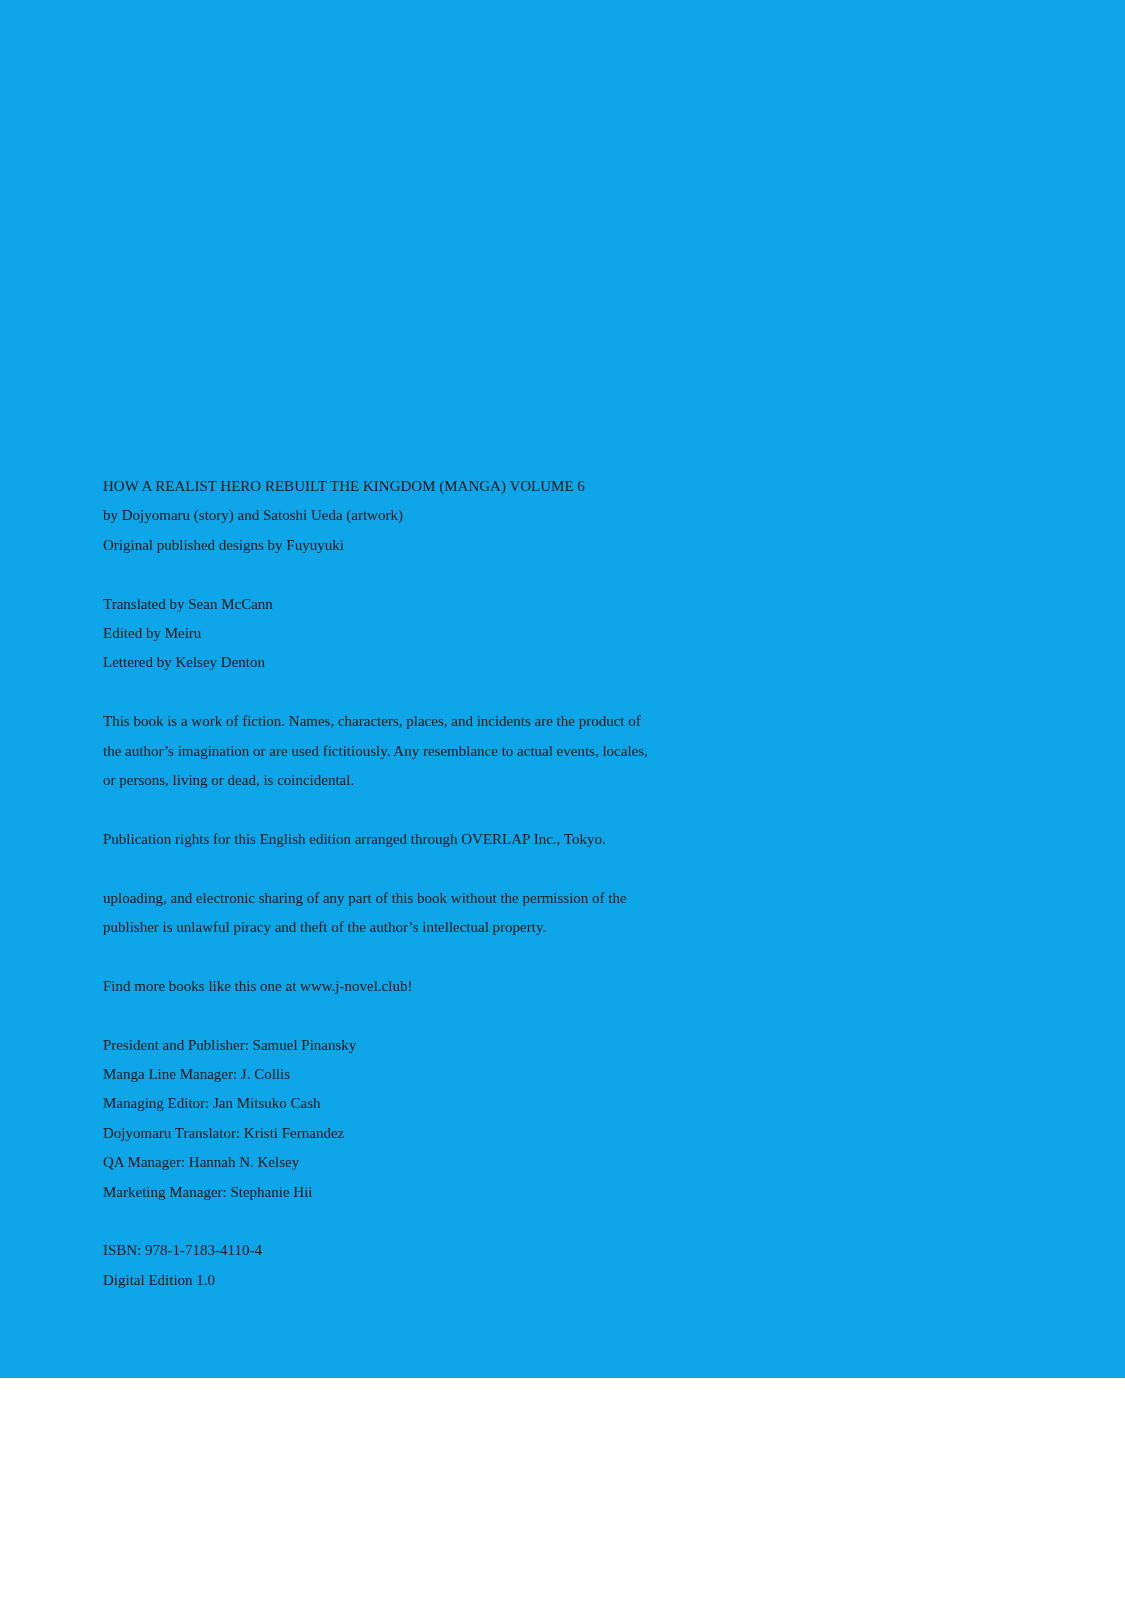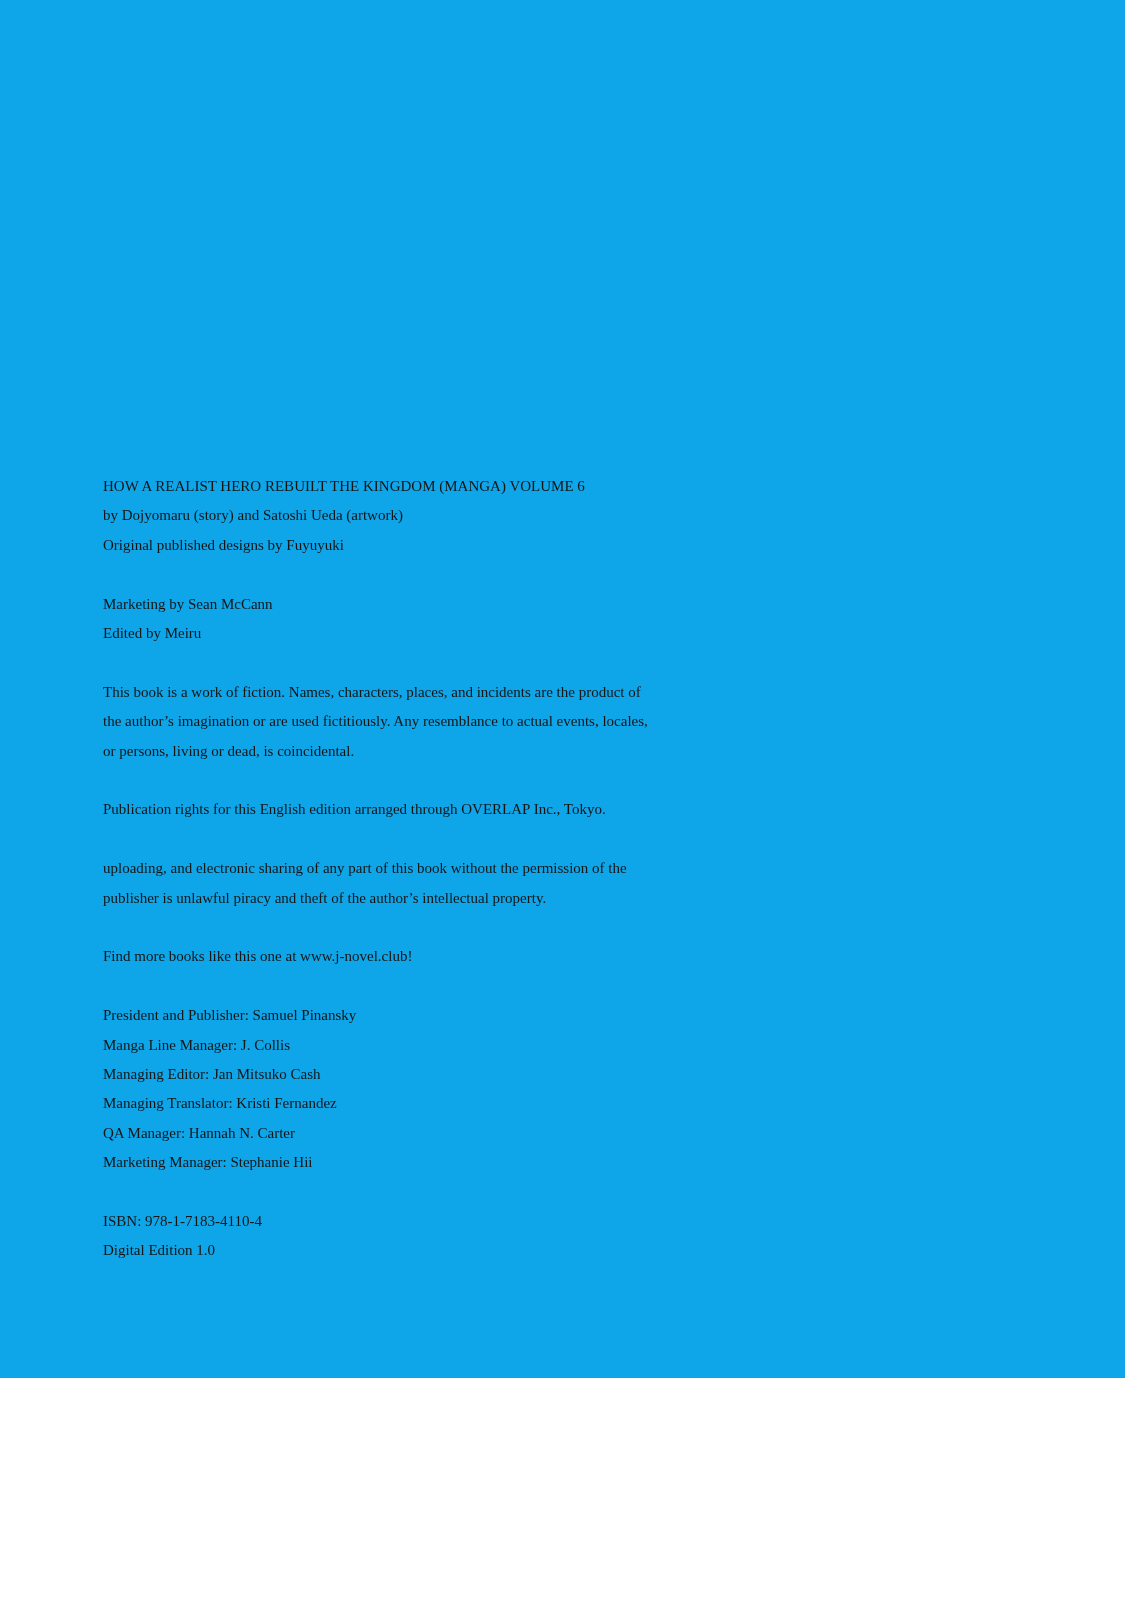--- a/index.html
+++ b/index.html
@@ -45,22 +45,23 @@
 <div class="page">
   <div class="content">
 
     <div class="block">
       <div class="line">HOW A REALIST HERO REBUILT THE KINGDOM (MANGA) VOLUME 6</div>
       <div class="line">by Dojyomaru (story) and Satoshi Ueda (artwork)</div>
       <div class="line">Original published designs by Fuyuyuki</div>
     </div>
 
     <div class="block">
-      <div class="line">Marketing by Sean McCann</div>
+      <div class="line">Translated by Sean McCann</div>
       <div class="line">Edited by Meiru</div>
+      <div class="line">Lettered by Kelsey Denton</div>
     </div>
 
     <div class="block">
       <div class="line">This book is a work of fiction. Names, characters, places, and incidents are the product of</div>
       <div class="line">the author’s imagination or are used fictitiously. Any resemblance to actual events, locales,</div>
       <div class="line">or persons, living or dead, is coincidental.</div>
     </div>
 
 
     <div class="block">
@@ -73,22 +74,22 @@
     </div>
 
     <div class="block">
       <div class="line">Find more books like this one at www.j-novel.club!</div>
     </div>
 
     <div class="block">
       <div class="line">President and Publisher: Samuel Pinansky</div>
       <div class="line">Manga Line Manager: J. Collis</div>
       <div class="line">Managing Editor: Jan Mitsuko Cash</div>
-      <div class="line">Managing Translator: Kristi Fernandez</div>
-      <div class="line">QA Manager: Hannah N. Carter</div>
+      <div class="line">Dojyomaru Translator: Kristi Fernandez</div>
+      <div class="line">QA Manager: Hannah N. Kelsey</div>
       <div class="line">Marketing Manager: Stephanie Hii</div>
     </div>
 
     <div class="block">
       <div class="line">ISBN: 978-1-7183-4110-4</div>
       <div class="line">Digital Edition 1.0</div>
     </div>
 
   </div>
 </div>

